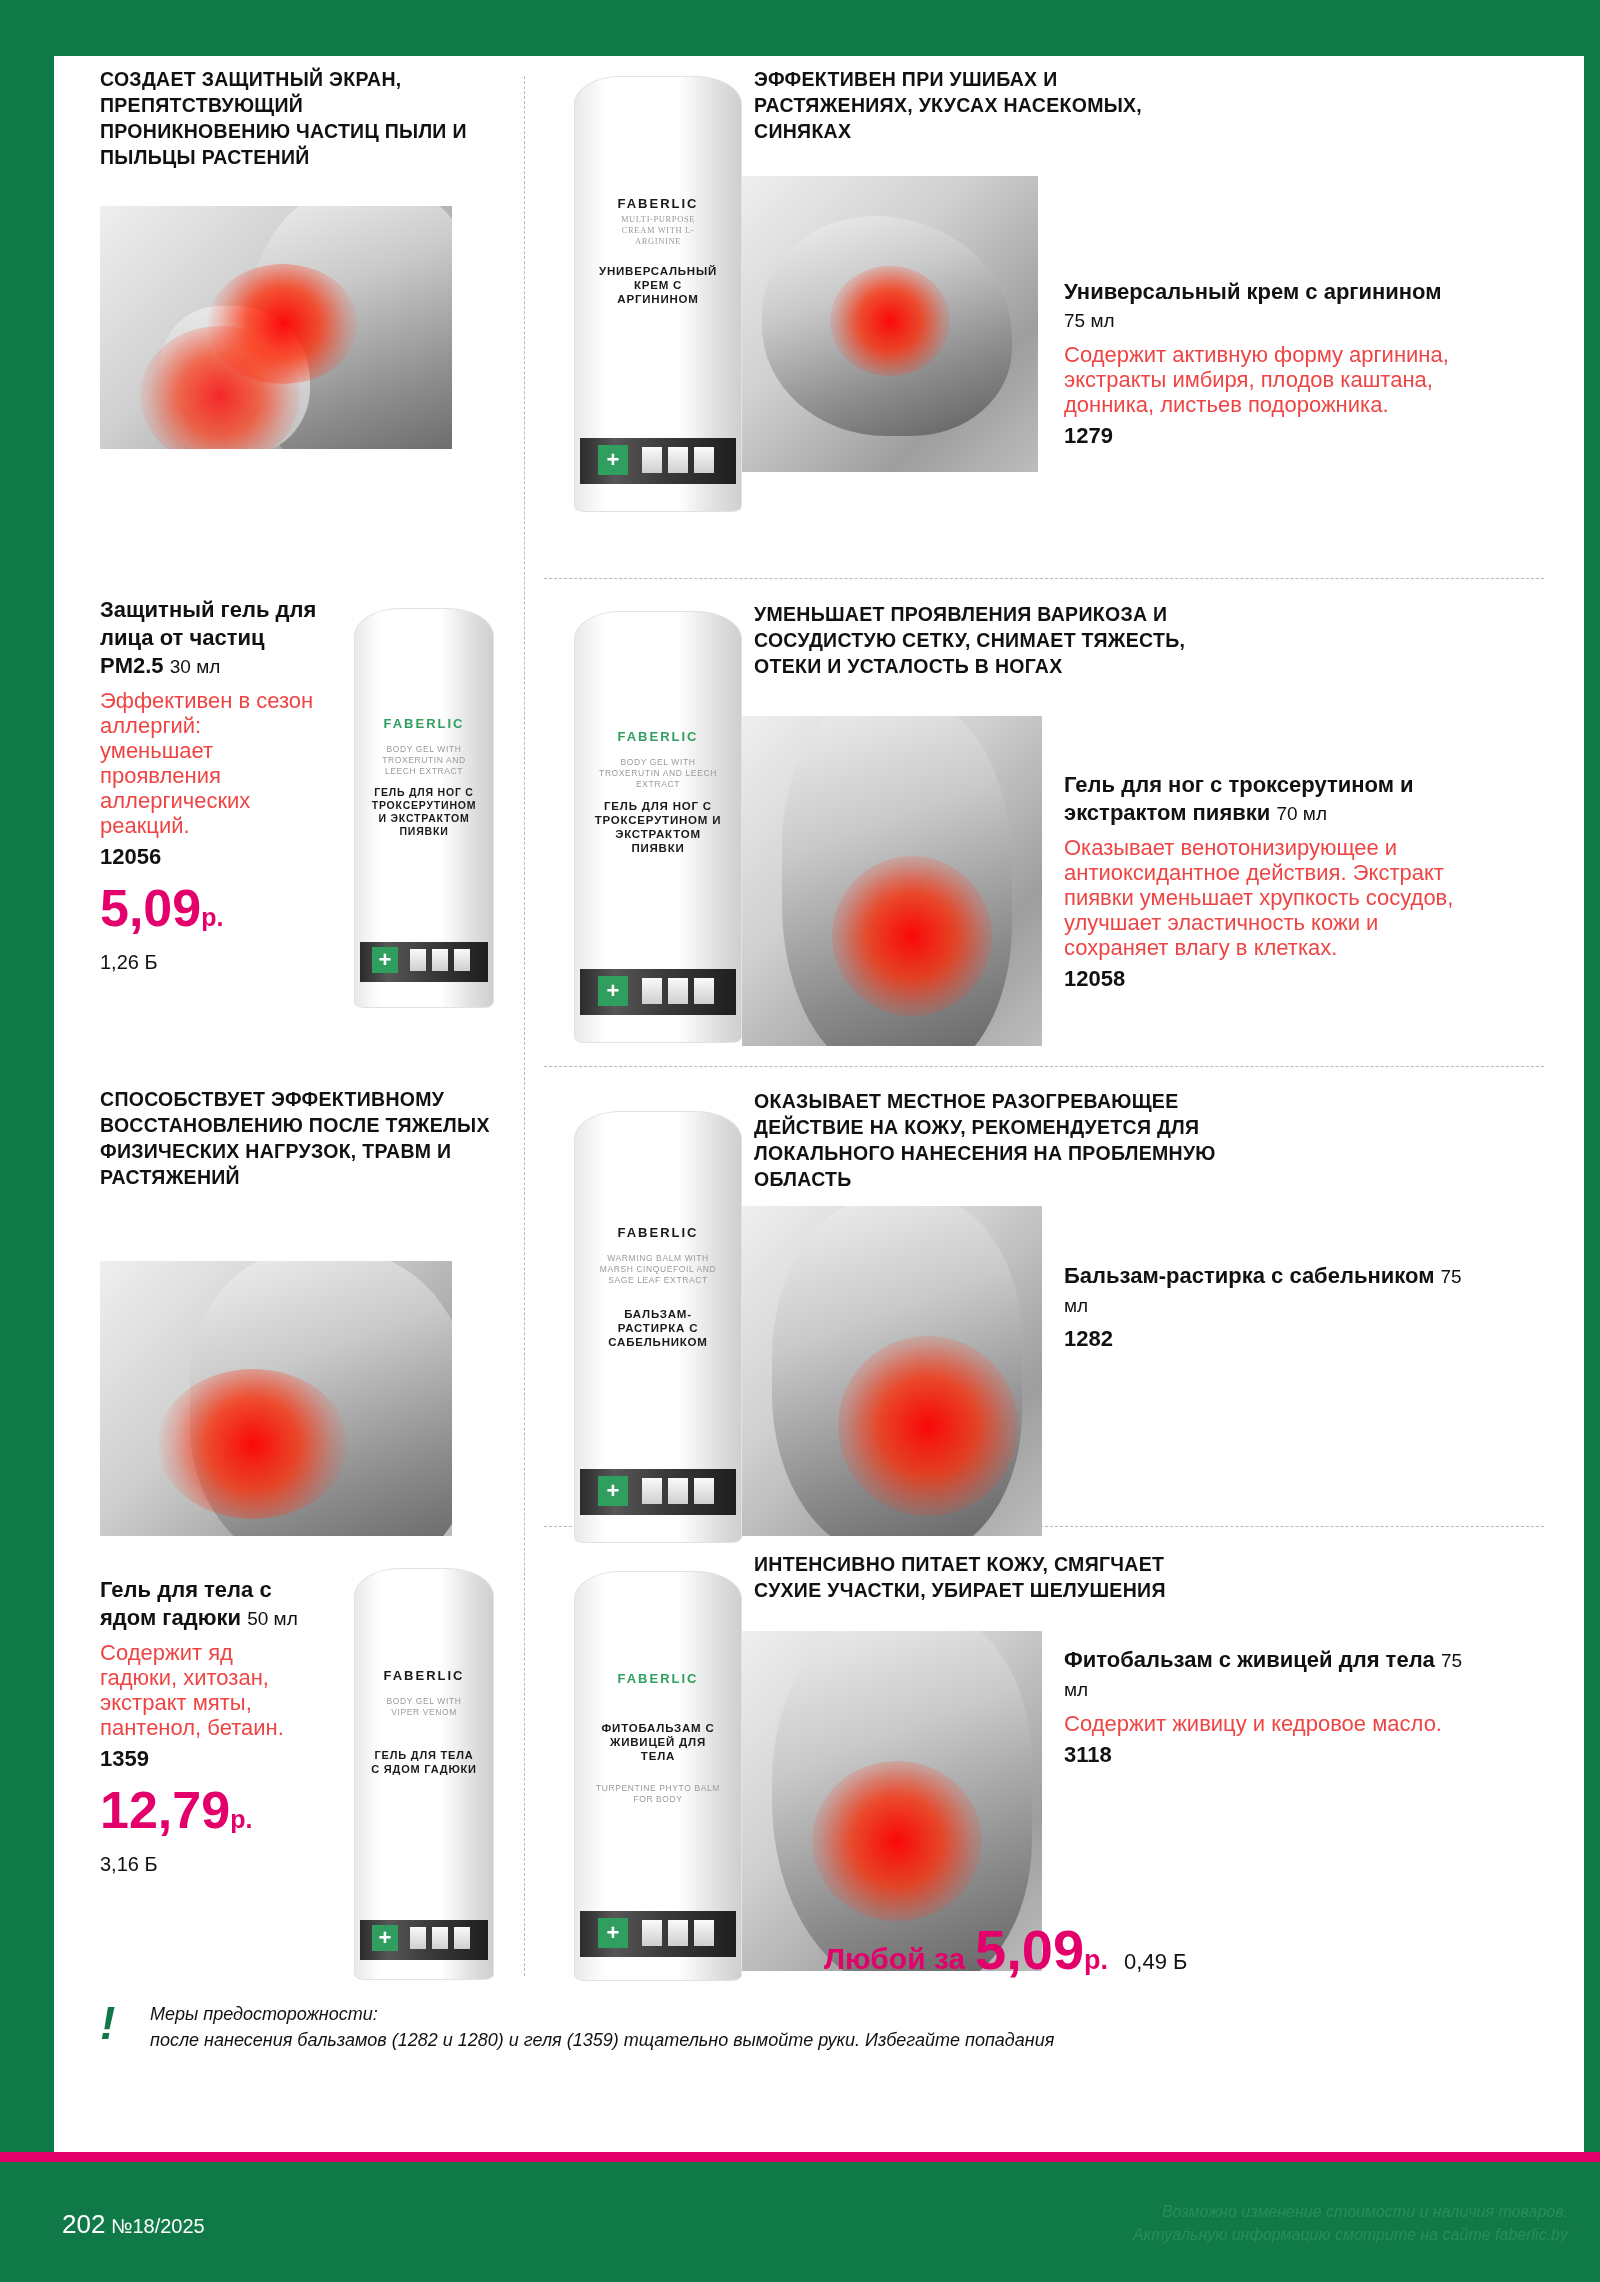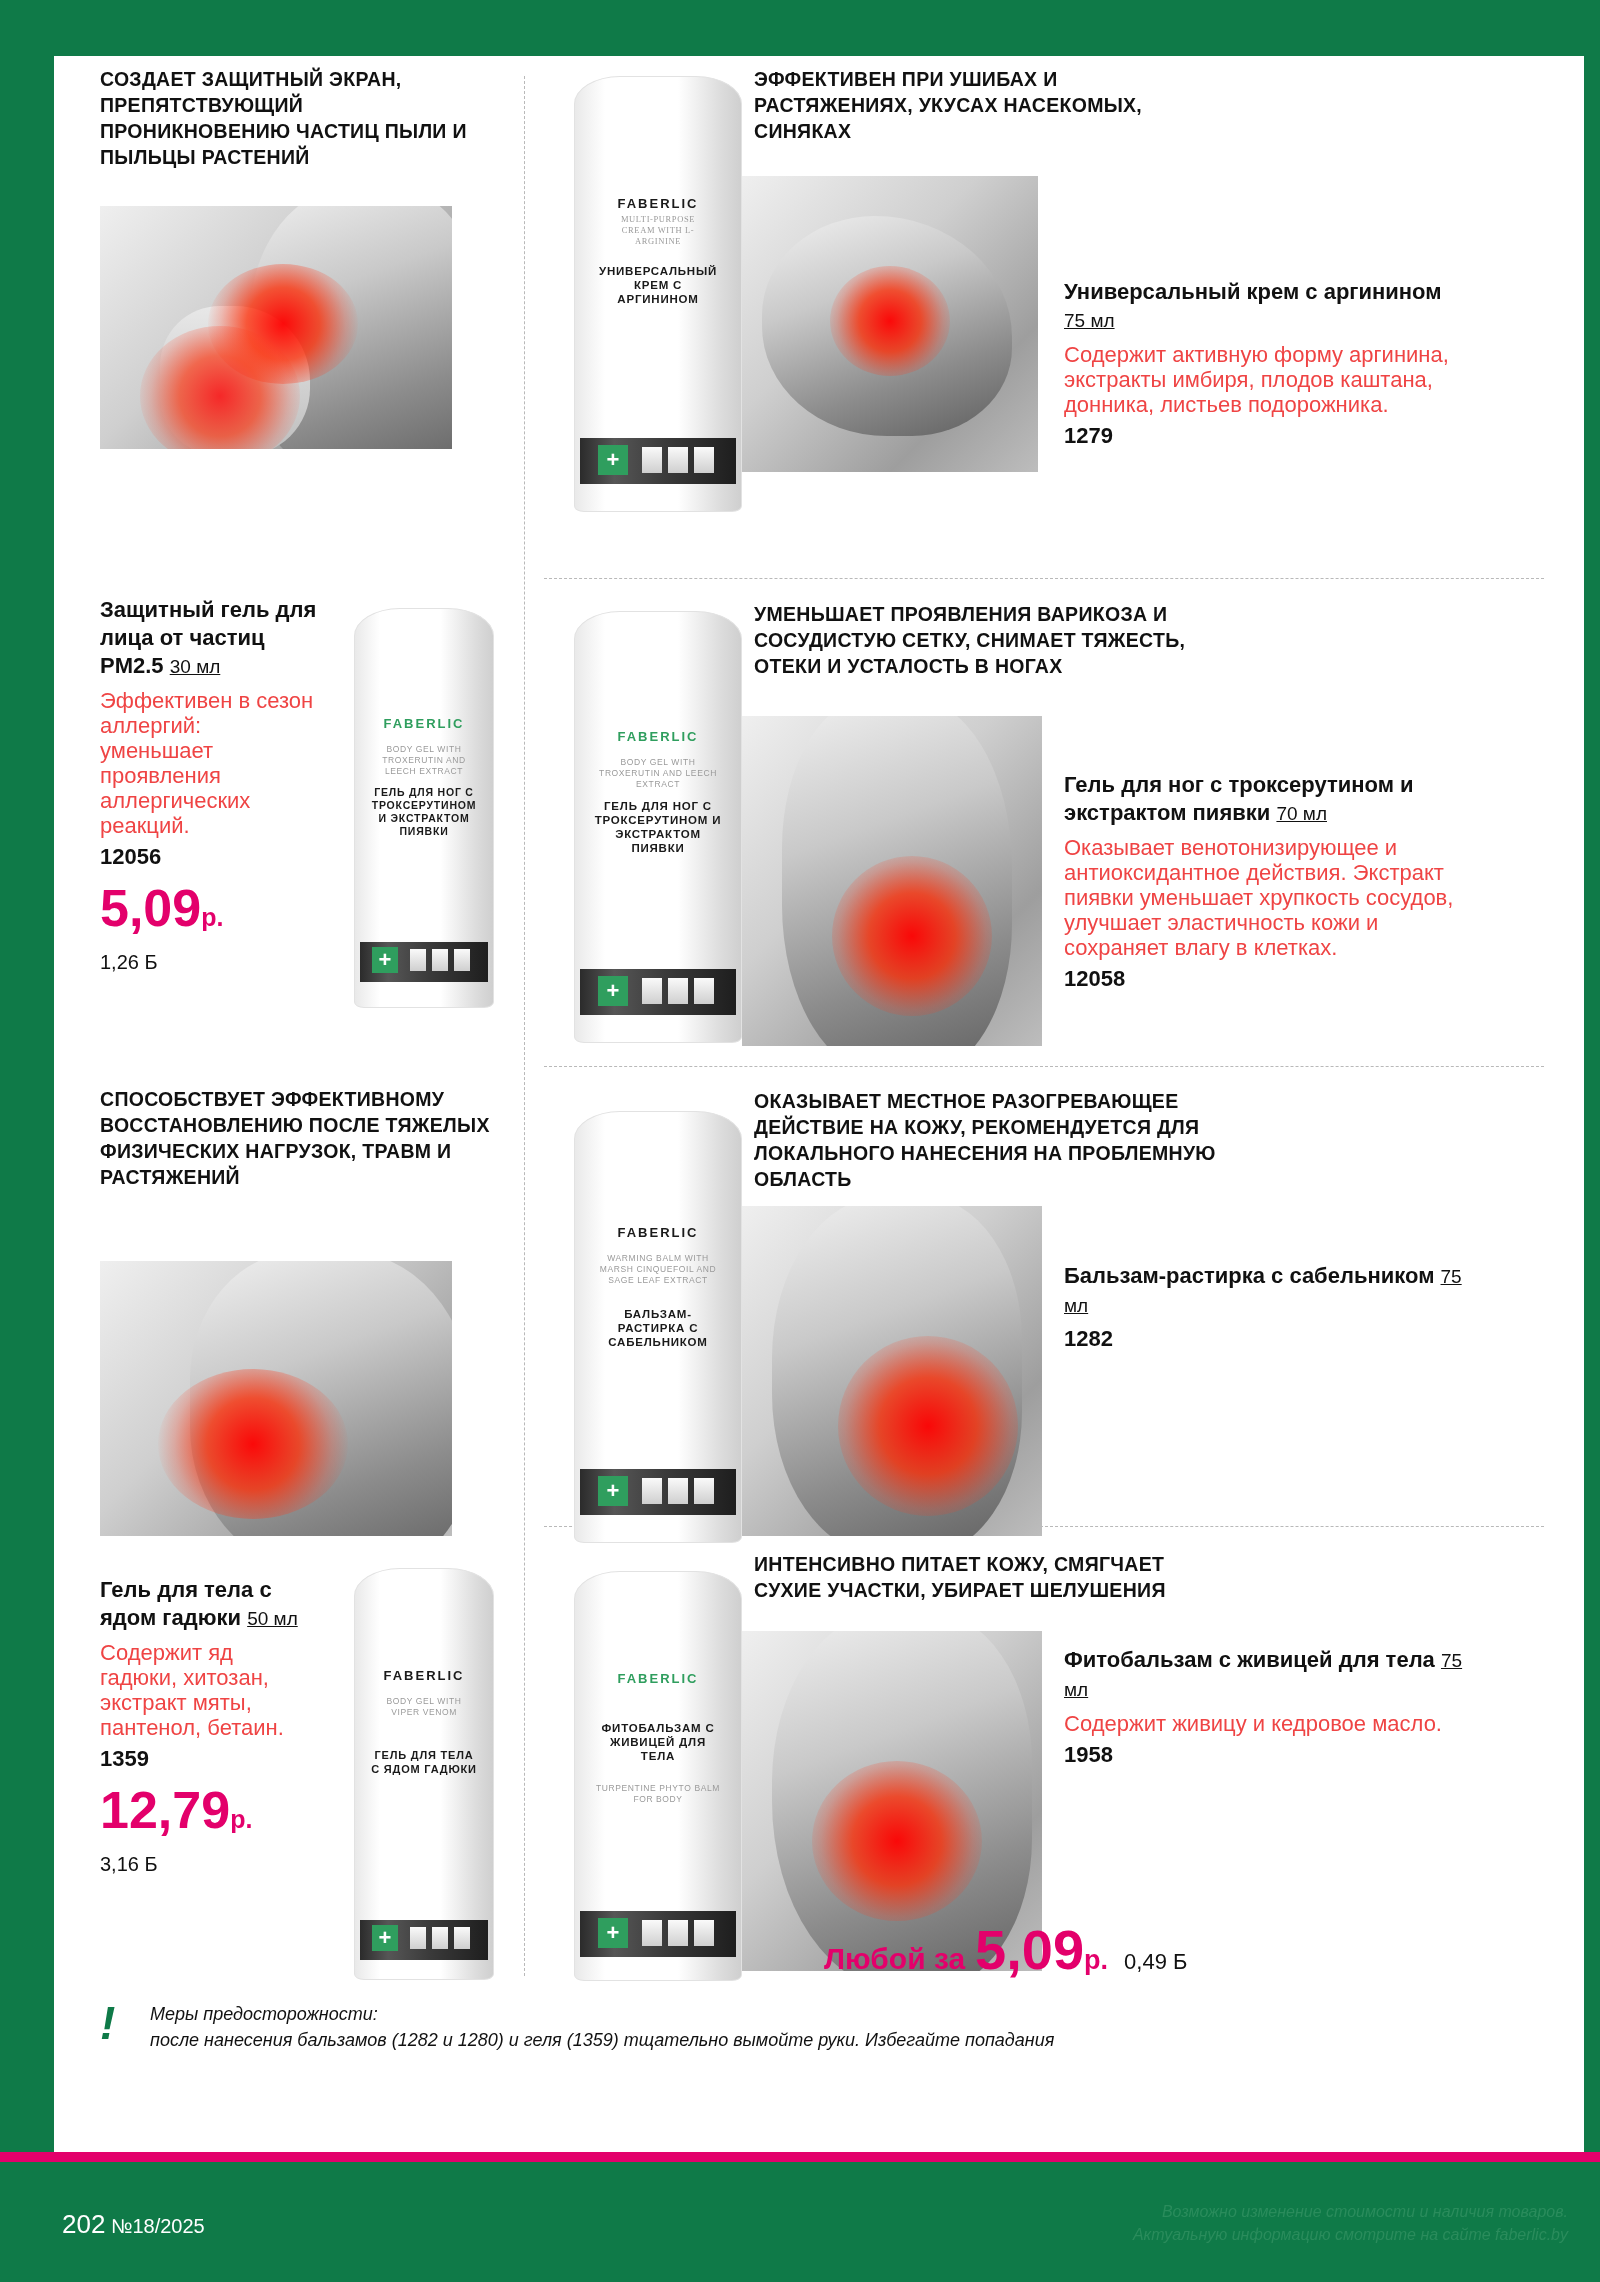--- a/index.html
+++ b/index.html
@@ -63,21 +63,20 @@
   }
   .prod-title {
     font-weight: bold;
     font-size: 22px;
     line-height: 28px;
     color: #111111;
   }
   .prod-title .vol {
     font-weight: normal;
     font-size: 19px;
-    text-decoration: underline;
   }
   .prod-desc {
     font-size: 22px;
     line-height: 25px;
     color: #ef4444;
     margin-top: 7px;
   }
   .code {
     font-weight: bold;
     font-size: 22px;
@@ -459,21 +458,21 @@
       <div class="silh" style="left:30px; top:-20px; width:260px; height:380px; border-radius:45% 40% 40% 50%;"></div>
       <div class="hot" style="left:70px; top:130px; width:170px; height:160px;"></div>
     </div>
 
     <div style="position:absolute; left:1010px; top:1590px; width:400px;">
       <div class="prod-title">
         <span>Фитобальзам с живицей для тела</span>
         <span class="vol">75 мл</span>
       </div>
       <div class="prod-desc">Содержит живицу и кедровое масло.</div>
-      <div class="code">1958</div>
+      <div class="code">3118</div>
     </div>
 
     <div class="anyfor">
       <span class="lbl">Любой за</span>
       <span class="big">5,09</span>
       <span class="rub">р.</span>
       <span class="pts">0,49 Б</span>
     </div>
 
     <div class="warn" style="left:46px; top:1945px; width:1420px;">

